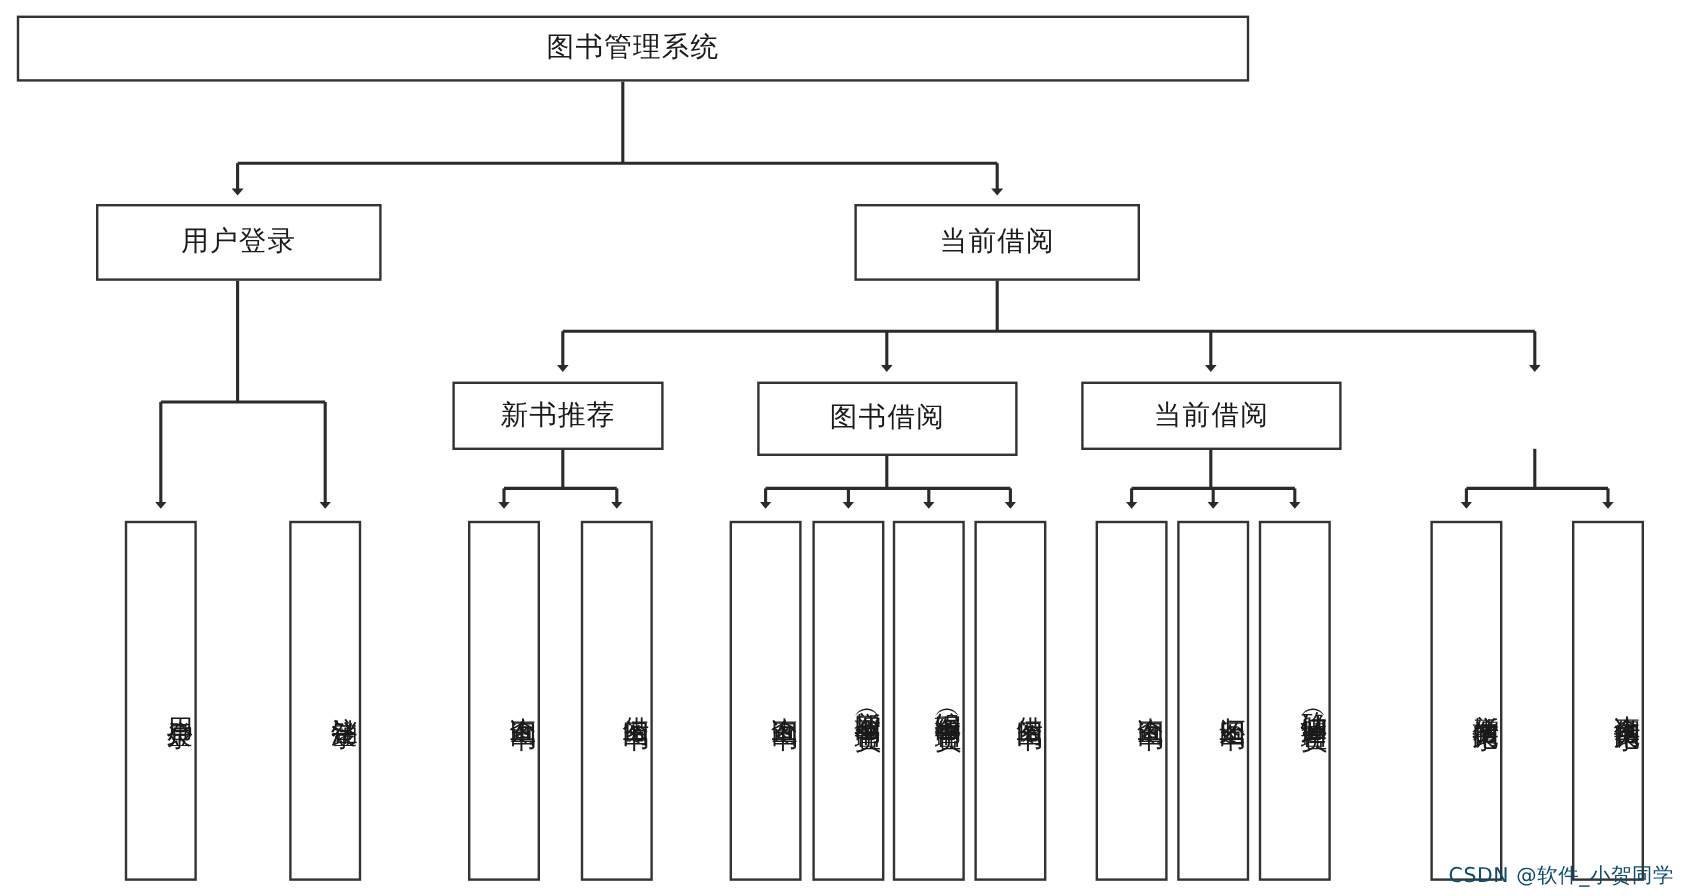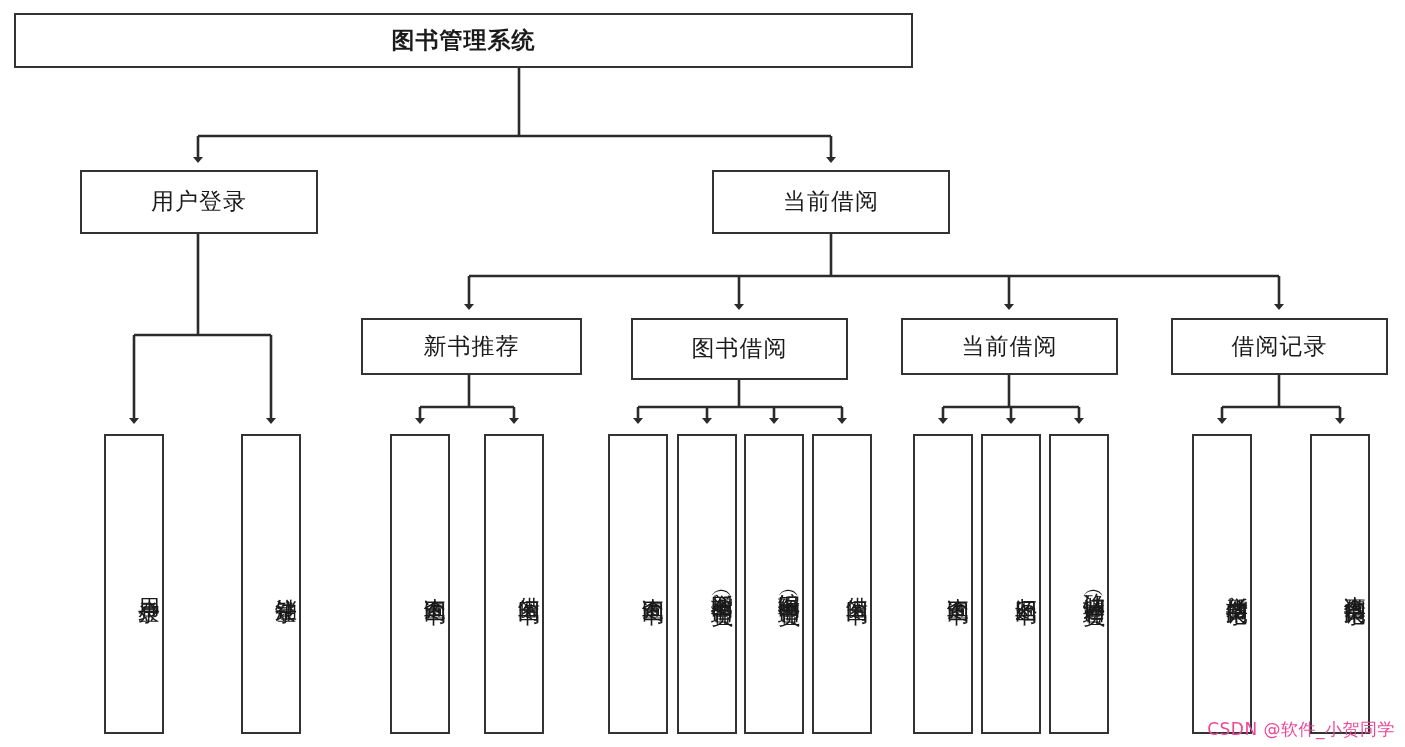--- a/index.html
+++ b/index.html
@@ -55,21 +55,21 @@
   .node-v > span {
     writing-mode: vertical-rl;
     text-orientation: upright;
     display: block;
   }
   #watermark {
     position: absolute;
     right: 10px;
     bottom: 6px;
     font-size: 17px;
-    color: #ec4899;
+    color: #0c4a6e;
     letter-spacing: 0.5px;
     white-space: nowrap;
     font-family: "DejaVu Sans", "Liberation Sans", sans-serif;
   }
 </style>
 </head>
 <body>
 
 <div id="canvas">
 
@@ -116,42 +116,39 @@
       <path d="M1011,407 L1011,421" marker-end="url(#arrow)"></path>
       <path d="M1079,407 L1079,421" marker-end="url(#arrow)"></path>
 
       <path d="M1279,374 L1279,407"></path>
       <path d="M1222,407 L1340,407"></path>
       <path d="M1222,407 L1222,421" marker-end="url(#arrow)"></path>
       <path d="M1340,407 L1340,421" marker-end="url(#arrow)"></path>
     </g>
   </svg>
 
-  <div class="node node-h" style="left:14px; top:13px; width:899px; height:55px;font-weight:bold;">
+  <div class="node node-h" style="left:14px; top:13px; width:1027px; height:55px;">
     <span>图书管理系统</span>
   </div>
 
   <div class="node node-h" style="left:80px; top:170px; width:238px; height:64px;">
     <span>用户登录</span>
   </div>
   <div class="node node-h" style="left:712px; top:170px; width:238px; height:64px;">
     <span>当前借阅</span>
   </div>
 
-  <div class="node node-h" style="left:361px; top:318px; width:221px; height:57px;">
+  <div class="node node-h" style="left:377px; top:318px; width:176px; height:57px;">
     <span>新书推荐</span>
   </div>
   <div class="node node-h" style="left:631px; top:318px; width:217px; height:62px;">
     <span>图书借阅</span>
   </div>
   <div class="node node-h" style="left:901px; top:318px; width:217px; height:57px;">
     <span>当前借阅</span>
-  </div>
-  <div class="node node-h" style="left:1171px; top:318px; width:217px; height:57px;">
-    <span>借阅记录</span>
   </div>
 
   <div class="node node-v" style="left:104px; top:434px; width:60px; height:300px;">
     <span>用户登录</span>
   </div>
   <div class="node node-v" style="left:241px; top:434px; width:60px; height:300px;">
     <span>注销登录</span>
   </div>
 
   <div class="node node-v" style="left:390px; top:434px; width:60px; height:300px;">

